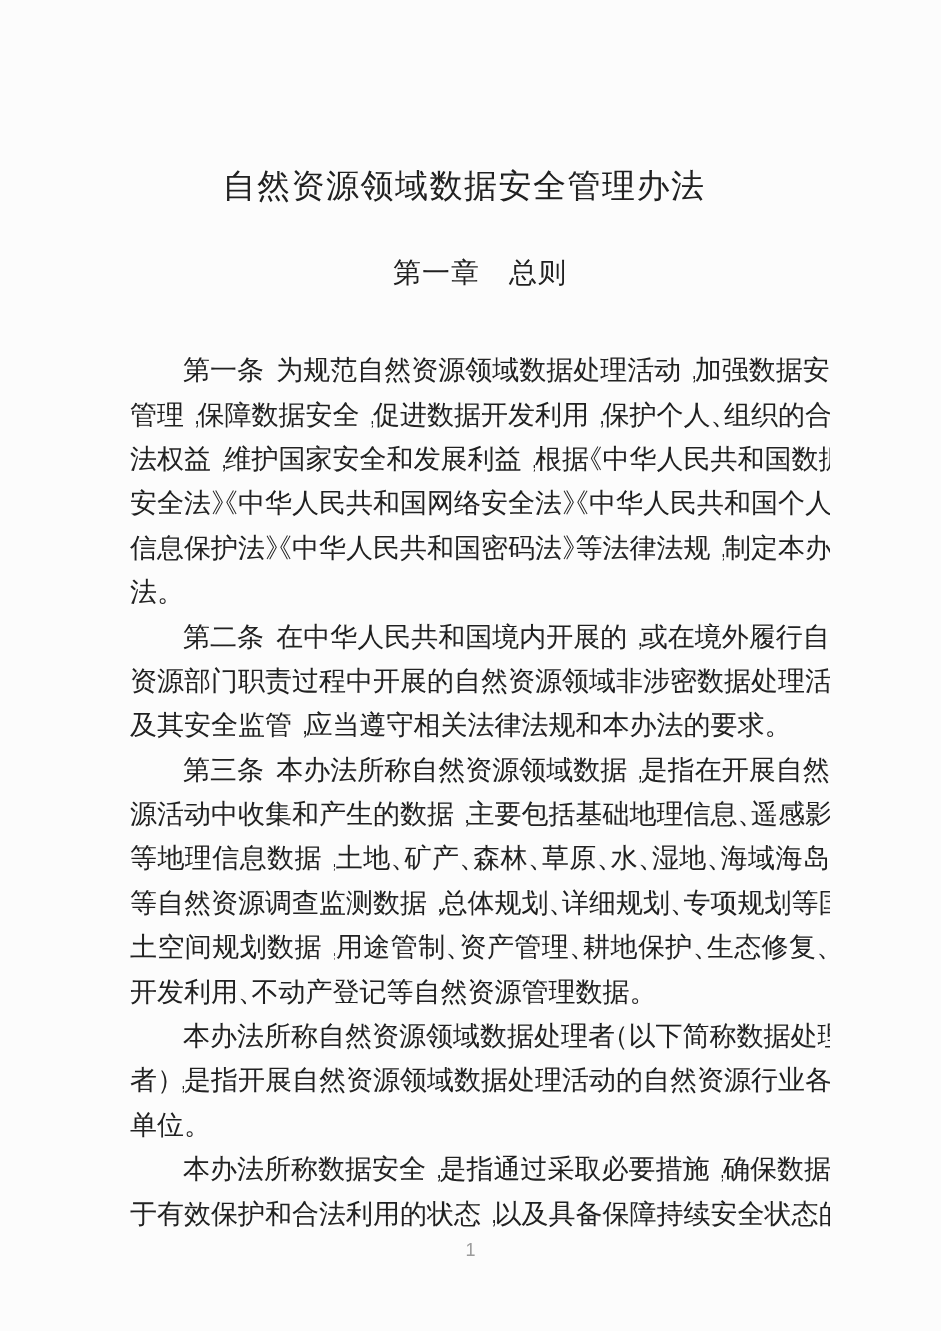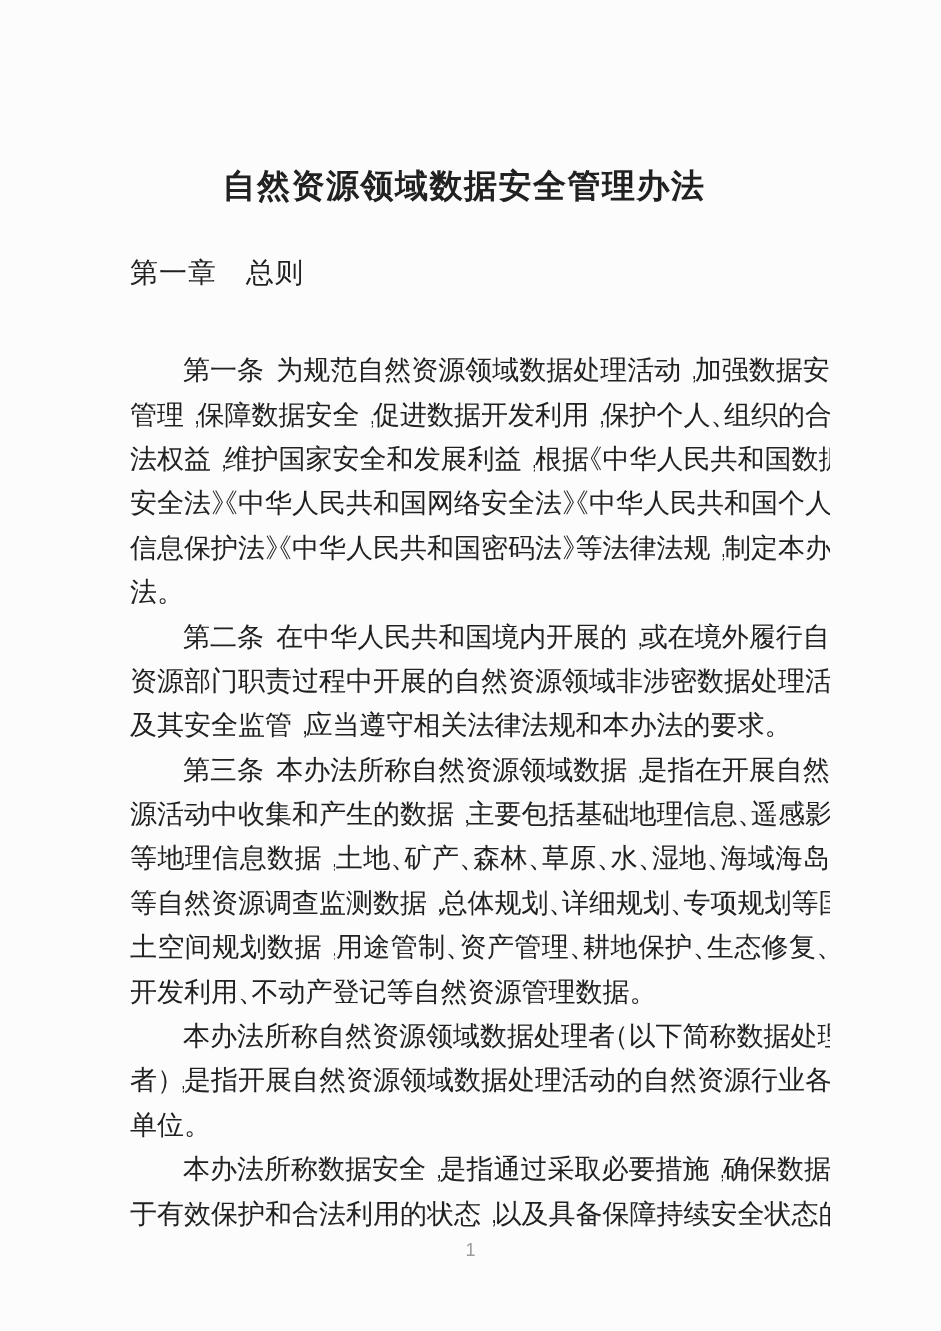--- a/index.html
+++ b/index.html
@@ -22,29 +22,29 @@
   .doc {
     position: absolute;
     left: 130px;
     top: 0;
     width: 700px;
   }
   .title {
     margin-top: 163px;
     text-align: center;
     font-size: 33px;
-    font-weight: 700;
+    font-weight: 400;
     letter-spacing: 1.5px;
     line-height: 46px;
     transform: translateX(-16px);
     white-space: nowrap;
   }
   .chapter {
     margin-top: 45px;
-    text-align: left;
+    text-align: center;
     font-size: 28px;
     font-weight: 400;
     line-height: 38px;
     letter-spacing: 1px;
   }
   .body-text {
     margin-top: 56px;
   }
   
   .line {

